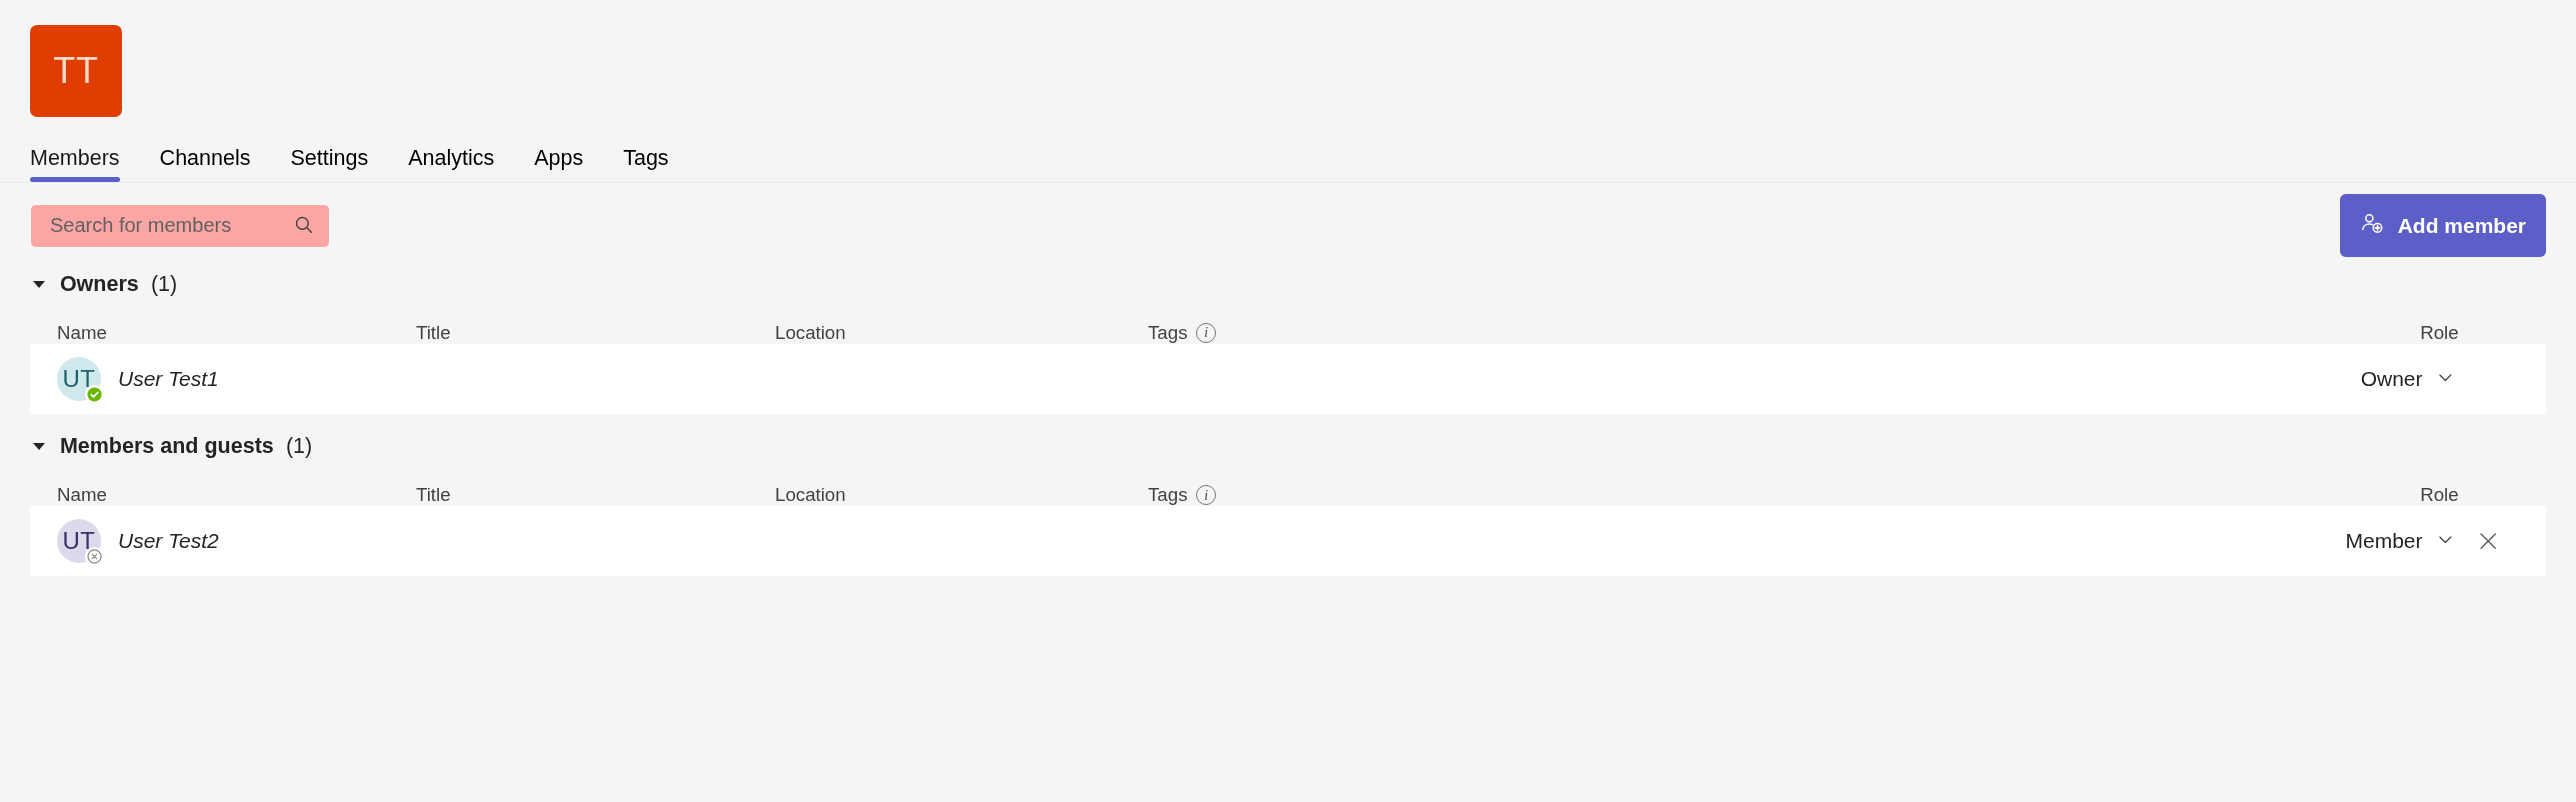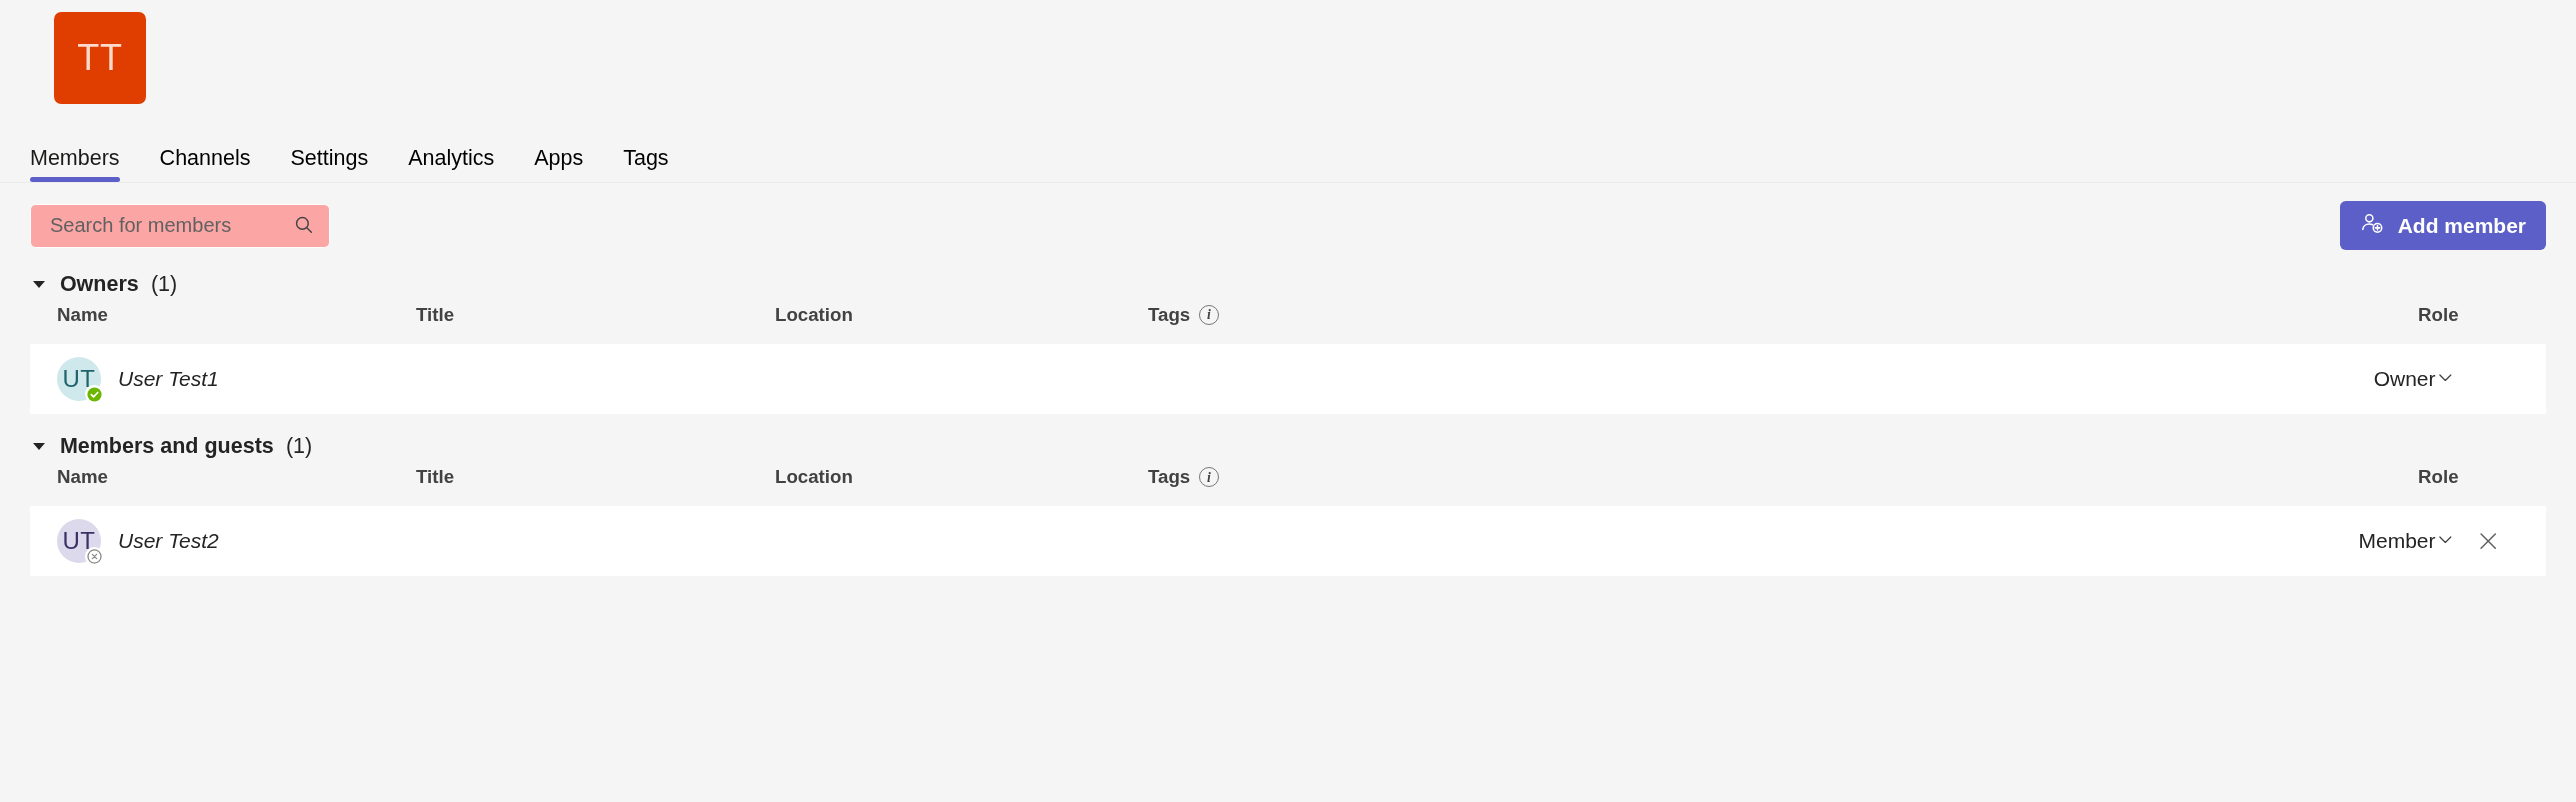--- a/index.html
+++ b/index.html
@@ -12,24 +12,23 @@
     height: 802px;
     background: #f5f5f5;
     font-family: "Liberation Sans", sans-serif;
     color: #242424;
     overflow: hidden;
   }
 
   
   .team-header {
     display: flex;
-    align-items: flex-start;
+    align-items: center;
     padding: 11.5px 0 0 30px;
     height: 131px;
-    margin-left: 24px;
   }
   .team-logo {
     width: 92px;
     height: 92px;
     border-radius: 7.2px;
     background: #e03e00;
     color: #ffd9c9;
     display: flex;
     align-items: center;
     justify-content: center;
@@ -135,21 +134,21 @@
   .search-icon { flex: none; margin-left: 7.2px; }
 
   .add-member-btn {
     display: flex;
     align-items: center;
     gap: 13px;
     background: #5b5fc7;
     color: #ffffff;
     border: none;
     border-radius: 5.7px;
-    height: 49px;
+    height: 63px;
     padding: 0 20px;
     font-family: "Liberation Sans", sans-serif;
     font-size: 21px;
     font-weight: 700;
     cursor: pointer;
   }
 
   
   .section { padding: 0 30px; }
   .section-header {
@@ -175,26 +174,25 @@
   .section-count {
     font-size: 21.5px;
     font-weight: 400;
     color: #242424;
     margin-left: -2.9px;
   }
 
   
   .col-head-row {
     display: flex;
-    align-items: flex-start;
+    align-items: flex-end;
     height: 40px;
     padding: 0 14.4px 0 27px;
     font-size: 18.7px;
     color: #424242;
-    font-weight: bold;
   }
   .col-name     { width: 359px; flex: none; }
   .col-title    { width: 359px; flex: none; }
   .col-location { width: 373px; flex: none; }
   .col-tags     { flex: 1 1 auto; display: flex; align-items: center; gap: 8.6px; }
   .col-role     { width: 237px; flex: none; text-align: right; padding-right: 73px; }
 
   .info-icon {
     width: 20px; height: 20px;
     border-radius: 50%;
@@ -253,20 +251,21 @@
     flex: none;
     display: flex;
     align-items: center;
     justify-content: flex-end;
     gap: 14.4px;
     padding-right: 23px;
   }
   .role-select {
     display: flex;
     align-items: center;
+    gap: 13px;
     font-size: 21px;
     color: #242424;
     cursor: pointer;
   }
   .remove-btn {
     width: 40px; height: 40px;
     display: flex;
     align-items: center;
     justify-content: center;
     cursor: pointer;

